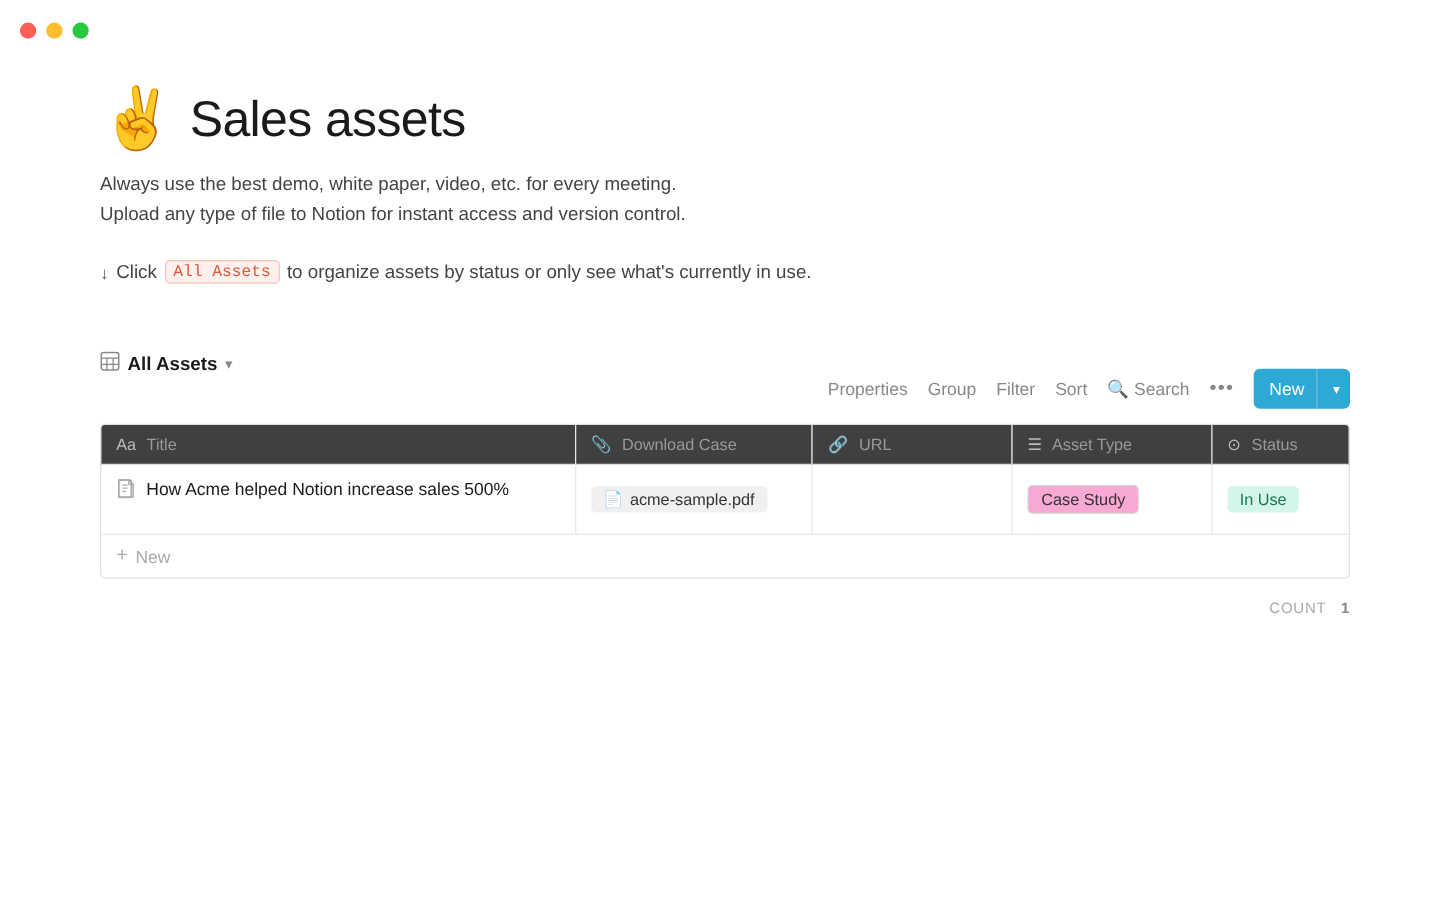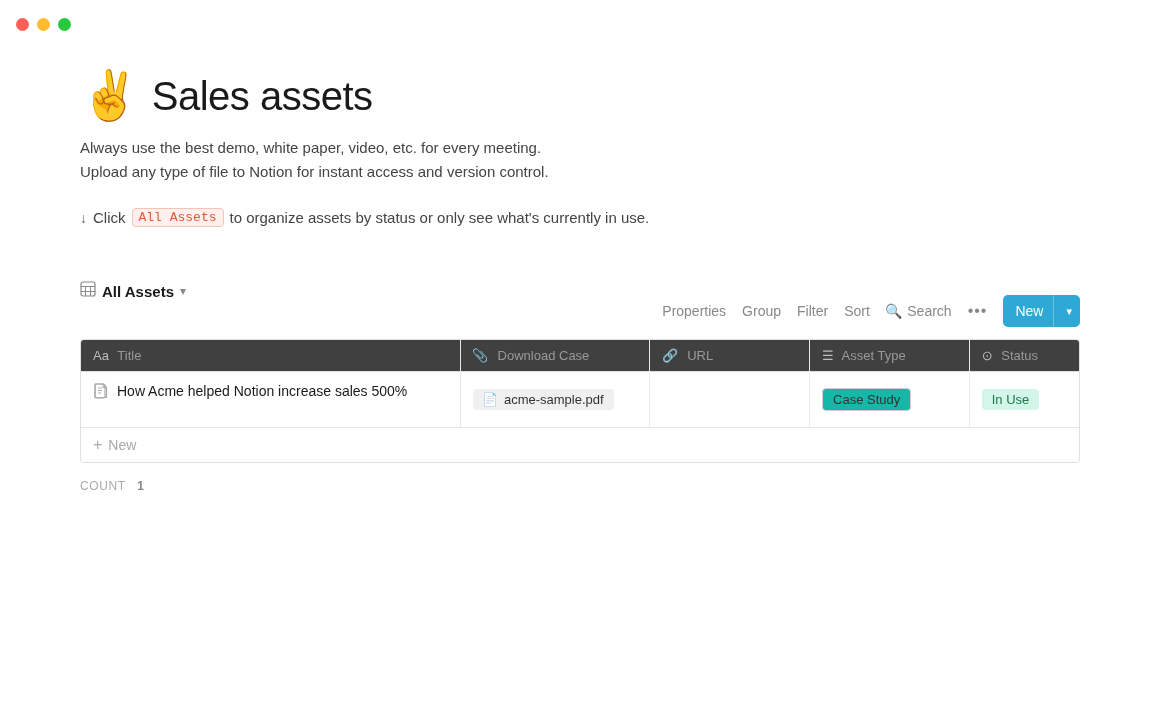--- a/index.html
+++ b/index.html
@@ -244,21 +244,21 @@
       min-width: 100px;
     }
 
     
     .asset-cell {
       padding: 10px 12px;
     }
     .asset-tag {
       display: inline-flex;
       align-items: center;
-      background: #14b8a6;
+      background: #f9a8d4;
       border: 1px solid #d0d0d0;
       border-radius: 4px;
       padding: 3px 10px;
       font-size: 13px;
       color: #333;
     }
 
     
     .status-cell {
       padding: 10px 12px;
@@ -282,21 +282,21 @@
       padding: 8px 12px;
       color: #aaa;
       font-size: 14px;
       cursor: pointer;
       border-top: 1px solid #e8e8e8;
     }
     .plus-icon { font-size: 16px; }
 
     
     .count-row {
-      text-align: left;
+      text-align: right;
       padding: 16px 0;
       font-size: 12px;
       color: #aaa;
       letter-spacing: 0.05em;
     }
     .count-num {
       font-weight: 600;
       color: #888;
     }
 

